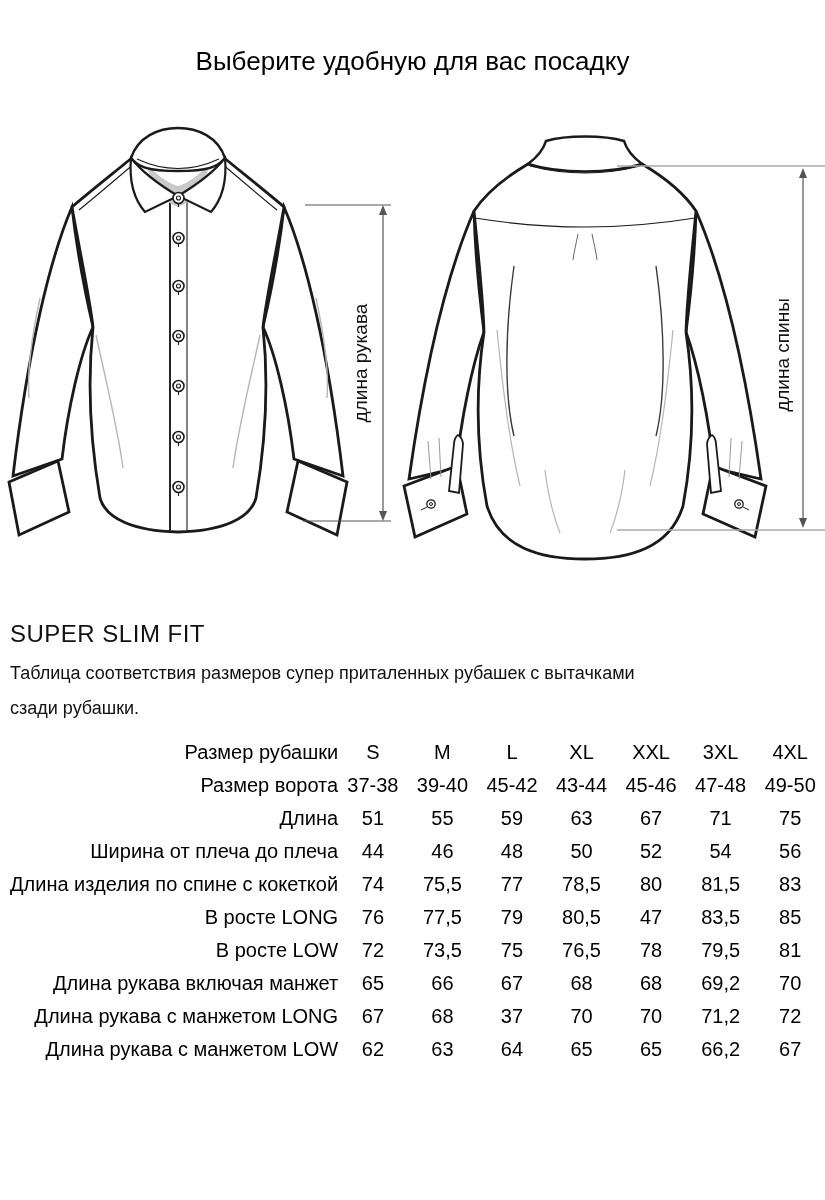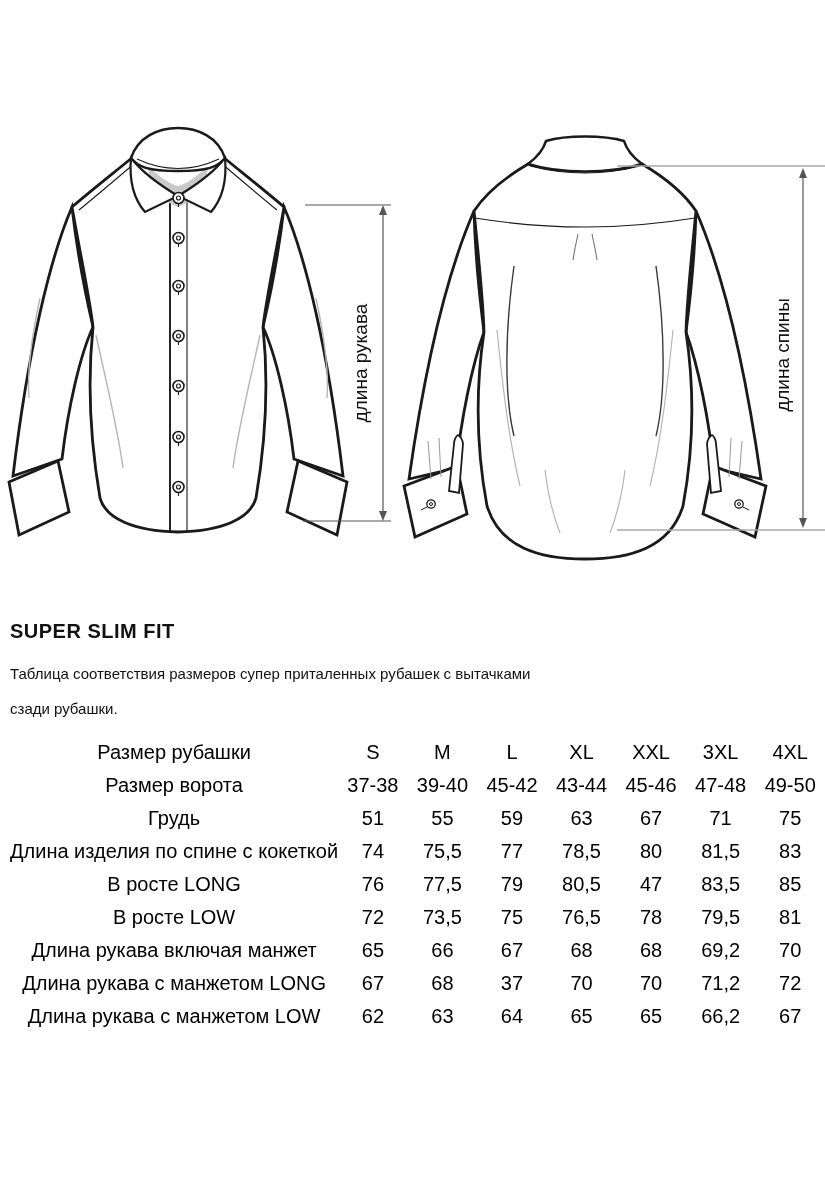--- a/index.html
+++ b/index.html
@@ -1,42 +1,43 @@
 <!DOCTYPE html>
 <html><head>
 <meta charset="utf-8">
 <style>
   html,body{margin:0;padding:0;background:#fff;}
   #page{position:relative;width:825px;height:1200px;background:#ffffff;overflow:hidden;
         font-family:"Liberation Sans",sans-serif;color:#000;}
   .title{position:absolute;left:0;top:44px;width:825px;text-align:center;
          font-size:26px;line-height:34px;color:#000;}
   #figure-svg{position:absolute;left:0;top:0;}
-  .section-heading{position:absolute;left:10px;top:620px;font-size:20px;font-weight:bold;
+  .section-heading{position:absolute;left:10px;top:620px;font-size:24px;font-weight:normal;
                    letter-spacing:0.5px;color:#111;}
-  .section-desc{position:absolute;left:10px;top:656px;width:800px;font-size:15px;line-height:35px;color:#111;}
+  .section-desc{position:absolute;left:10px;top:656px;width:800px;font-size:18px;line-height:35px;color:#111;}
   table.sizes{position:absolute;left:10px;top:736px;border-collapse:collapse;table-layout:fixed;}
   table.sizes td{height:33px;padding:0;font-size:20px;text-align:center;color:#000;
                  white-space:nowrap;vertical-align:middle;}
-  table.sizes td.rowlabel{width:270px;text-align:center;}
+  table.sizes td.rowlabel{width:270px;text-align:right;}
   table.sizes td.val{width:72px;}
   
   .ln{stroke:#1a1a1a;fill:none;}
   .fillw{fill:#ffffff;}
   .thin{stroke:#1a1a1a;stroke-width:1.1;fill:none;}
   .gray{stroke:#b5b5b5;fill:none;}
   .dim{stroke:#555;stroke-width:1.2;fill:none;}
   .dimlight{stroke:#aaa;stroke-width:1.3;fill:none;}
   .dimtext{font-family:"Liberation Sans",sans-serif;font-size:19px;fill:#111;}
 </style>
 </head>
 <body>
 
 <div id="page">
 
+  <div class="title">Выберите удобную для вас посадку</div>
 
   <svg id="figure-svg" width="825" height="600" viewBox="0 0 825 600">
 
     <g>
 
       <path class="ln fillw" stroke-width="2.8" d="M72,207 C50,258 28,350 13,476 L62,459 C68,408 80,355 93,327 C84,288 76,243 72,207 Z"></path>
       <path class="ln fillw" stroke-width="2.8" d="M284,207 C306,258 328,350 343,476 L294,459 C288,408 276,355 263,327 C272,288 280,243 284,207 Z"></path>
 
       <path class="ln fillw" stroke-width="2.8" d="M9,482 L58,461 L69,512 L19,535 Z"></path>
       <path class="ln fillw" stroke-width="2.8" d="M347,482 L298,461 L287,512 L337,535 Z"></path>
@@ -198,28 +199,38 @@
           <td class="rowlabel">Размер ворота</td>
           <td class="val">37-38</td>
           <td class="val">39-40</td>
           <td class="val">45-42</td>
           <td class="val">43-44</td>
           <td class="val">45-46</td>
           <td class="val">47-48</td>
           <td class="val">49-50</td>
         </tr>
         <tr>
-          <td class="rowlabel">Грудь</td>
+          <td class="rowlabel">Длина</td>
           <td class="val">51</td>
           <td class="val">55</td>
           <td class="val">59</td>
           <td class="val">63</td>
           <td class="val">67</td>
           <td class="val">71</td>
           <td class="val">75</td>
+        </tr>
+        <tr>
+          <td class="rowlabel">Ширина от плеча до плеча</td>
+          <td class="val">44</td>
+          <td class="val">46</td>
+          <td class="val">48</td>
+          <td class="val">50</td>
+          <td class="val">52</td>
+          <td class="val">54</td>
+          <td class="val">56</td>
         </tr>
         <tr>
           <td class="rowlabel">Длина изделия по спине с кокеткой</td>
           <td class="val">74</td>
           <td class="val">75,5</td>
           <td class="val">77</td>
           <td class="val">78,5</td>
           <td class="val">80</td>
           <td class="val">81,5</td>
           <td class="val">83</td>

